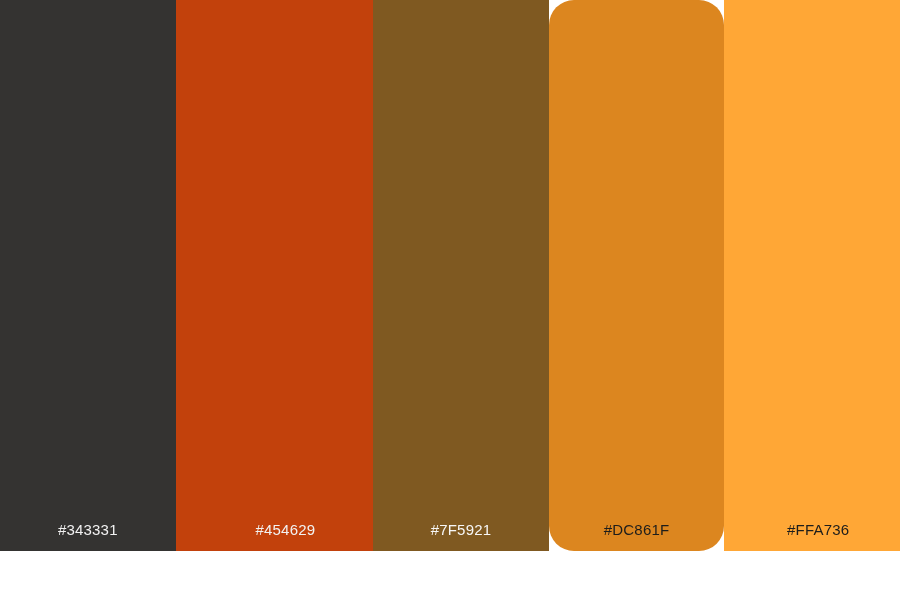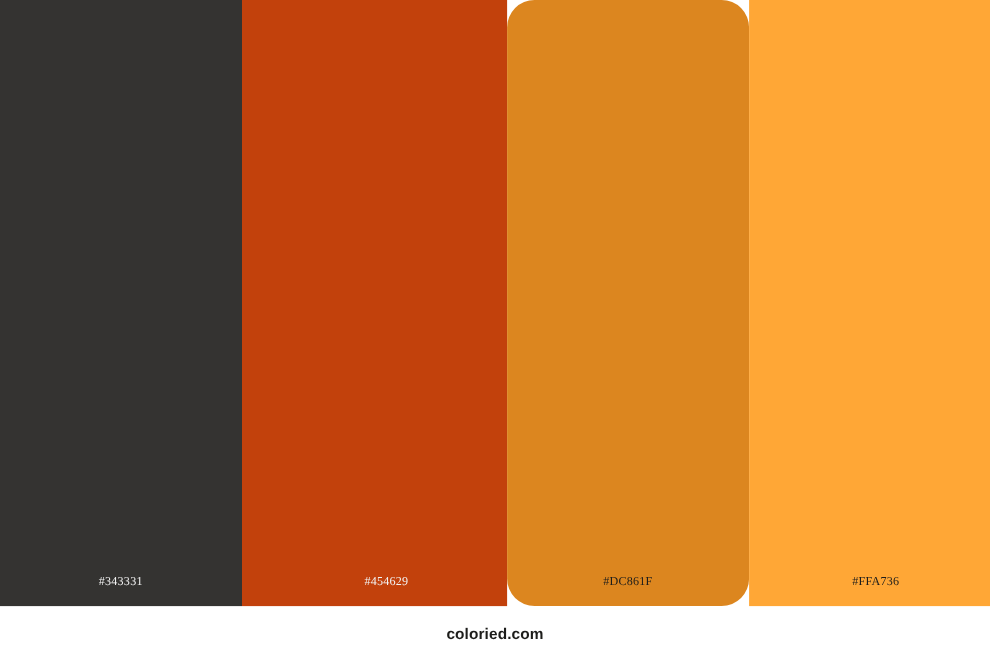--- a/index.html
+++ b/index.html
@@ -30,22 +30,22 @@
     flex: 1 1 0;
     position: relative;
     display: flex;
     align-items: flex-end;
     justify-content: center;
   }
   .swatch-label {
     display: block;
     width: 100%;
     text-align: center;
-    font-family: Liberation Serif, serif;
-    font-size: 11px;
+    font-family: Liberation Sans, sans-serif;
+    font-size: 15px;
     line-height: 15px;
     letter-spacing: 0.2px;
     padding-bottom: 14px;
     white-space: nowrap;
   }
   #site-footer {
     flex: 1 1 auto;
     background: #ffffff;
     display: flex;
     align-items: center;
@@ -67,28 +67,28 @@
   <div id="swatch-strip">
 
     <div class="swatch" style="background-color: rgb(52, 51, 49);">
       <span class="swatch-label" style="color: rgb(242, 242, 242);">#343331</span>
     </div>
 
     <div class="swatch" style="background-color: #c2410c; padding-left: 22px;">
       <span class="swatch-label" style="color: rgb(242, 242, 242);">#454629</span>
     </div>
 
+    <div class="swatch" style="background-color: rgb(127, 89, 33);">
+      <span class="swatch-label" style="color: rgb(247, 247, 247);">#7F5921</span>
+    </div>
 
     <div class="swatch" style="background-color: rgb(220, 134, 31); border-radius: 25px;">
       <span class="swatch-label" style="color: rgb(29, 29, 27);">#DC861F</span>
     </div>
 
     <div class="swatch" style="background-color: rgb(255, 167, 54);">
       <span class="swatch-label" style="color: rgb(29, 29, 27); padding-left: 12px;">#FFA736</span>
     </div>
 
   </div>
 
-  <div id="site-footer">
-    <span id="site-footer-text">coloried.com</span>
-  </div>
 
 </div>
 
 </body></html>

